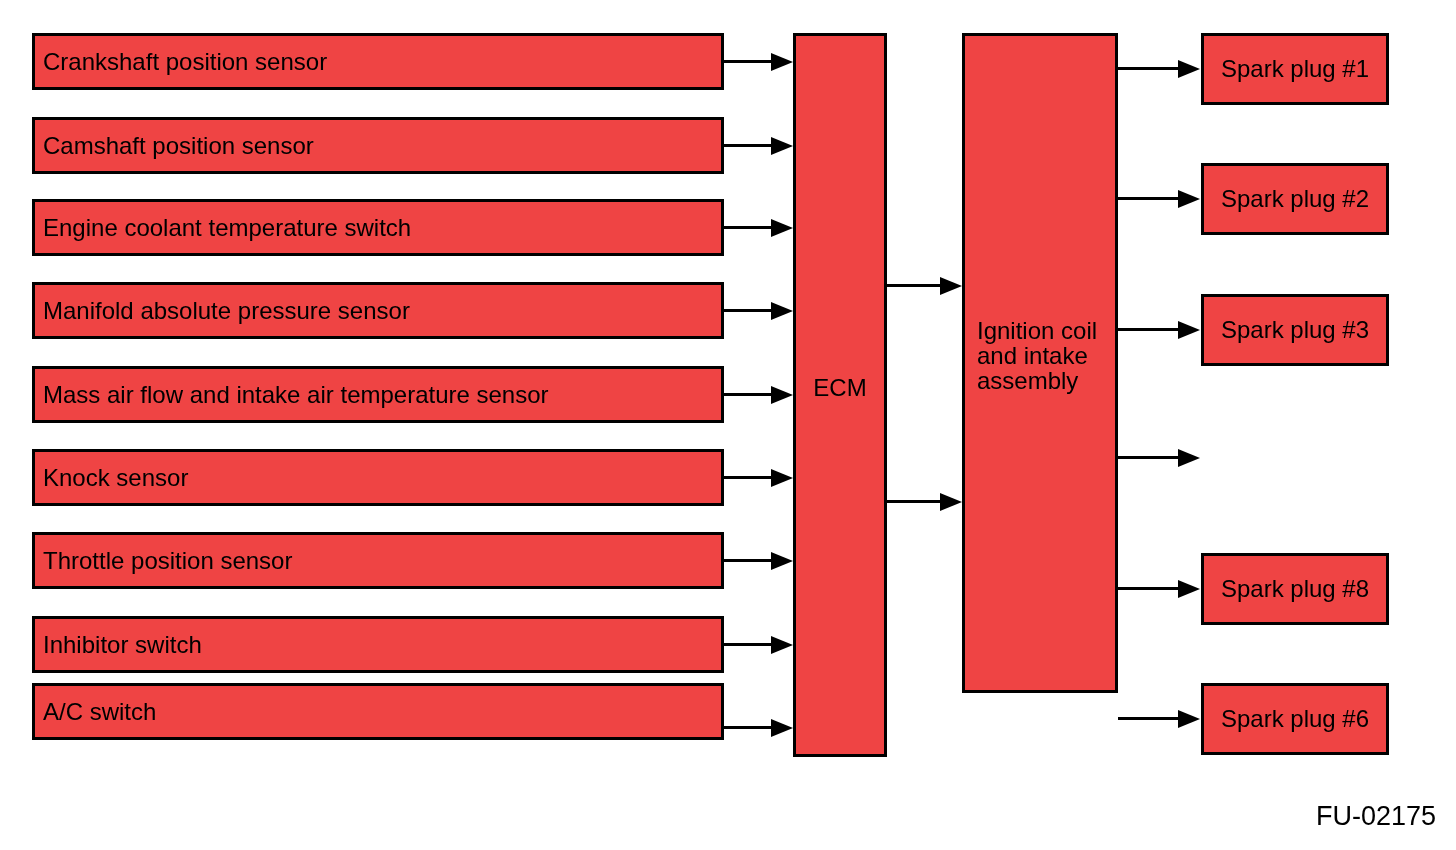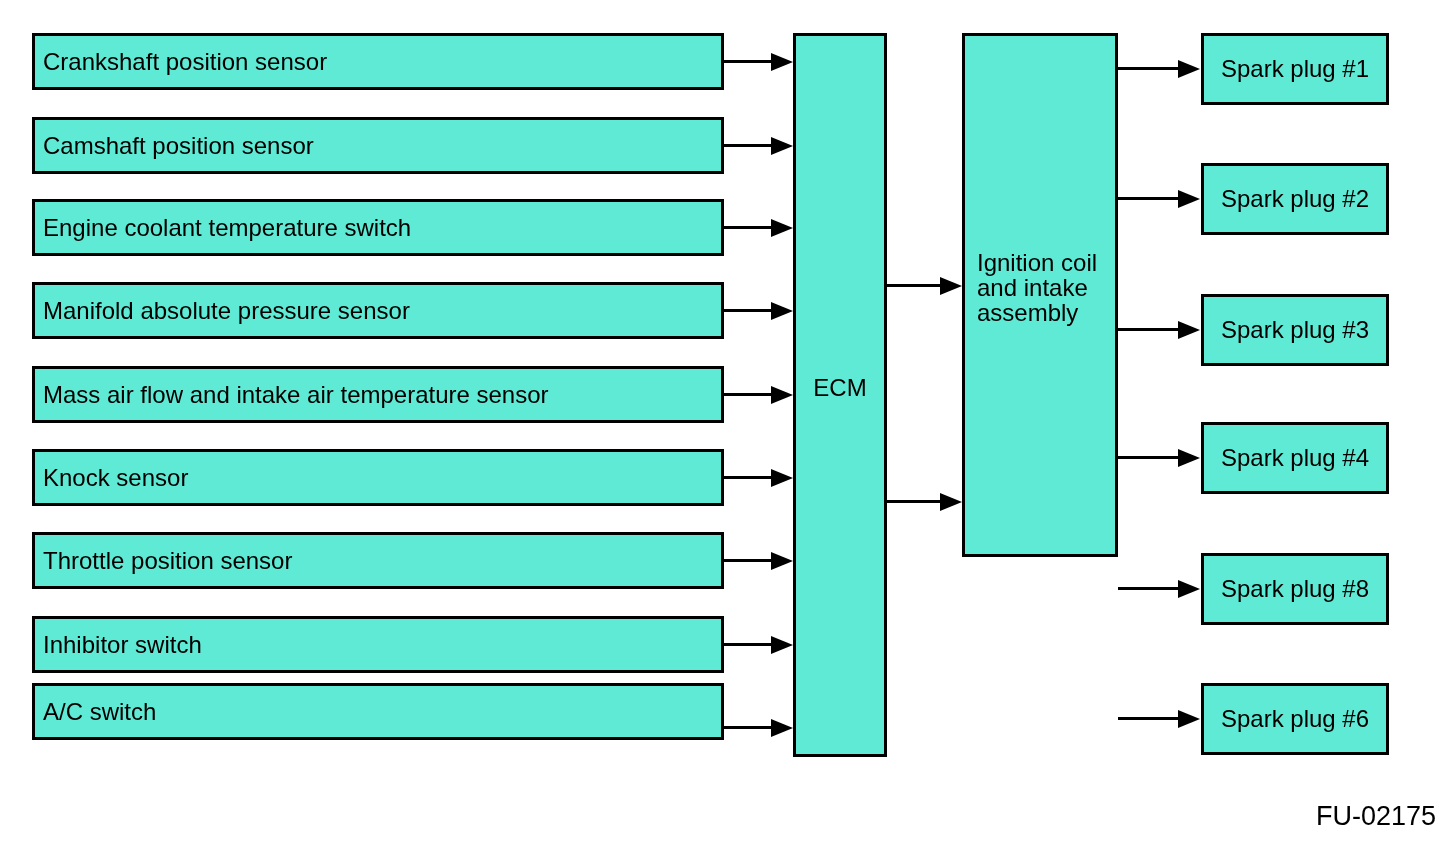--- a/index.html
+++ b/index.html
@@ -13,21 +13,21 @@
     height: 850px;
     background: #ffffff;
     font-family: "Liberation Sans", sans-serif;
     color: #000000;
     overflow: hidden;
   }
   .box {
     position: absolute;
     box-sizing: border-box;
     border: 3px solid #000000;
-    background: #5eead4;
+    background: #ef4444;
     display: flex;
     align-items: center;
     font-size: 24px;
     line-height: 1.05;
   }
   .sensor-box {
     left: 32px;
     width: 692px;
     height: 57px;
     padding-left: 8px;
@@ -40,21 +40,21 @@
     height: 724px;
     justify-content: center;
   }
   .ecm-box .label {
     transform: translateY(-7px);
   }
   .ign-box {
     left: 962px;
     top: 33px;
     width: 156px;
-    height: 524px;
+    height: 660px;
     padding-left: 12px;
     justify-content: flex-start;
   }
   .ign-box .multiline {
     transform: translateY(-8px);
     line-height: 25px;
   }
   .plug-box {
     left: 1201px;
     width: 188px;
@@ -156,23 +156,20 @@
 
   <div class="box plug-box" style="top:33px">
     <span class="label">Spark plug #1</span>
   </div>
   <div class="box plug-box" style="top:163px">
     <span class="label">Spark plug #2</span>
   </div>
   <div class="box plug-box" style="top:294px">
     <span class="label">Spark plug #3</span>
   </div>
-  <div class="box plug-box" style="top:422px">
-    <span class="label">Spark plug #4</span>
-  </div>
   <div class="box plug-box" style="top:553px">
     <span class="label">Spark plug #8</span>
   </div>
   <div class="box plug-box" style="top:683px">
     <span class="label">Spark plug #6</span>
   </div>
 
   <div class="fig-code">FU-02175</div>
 
 </div>

